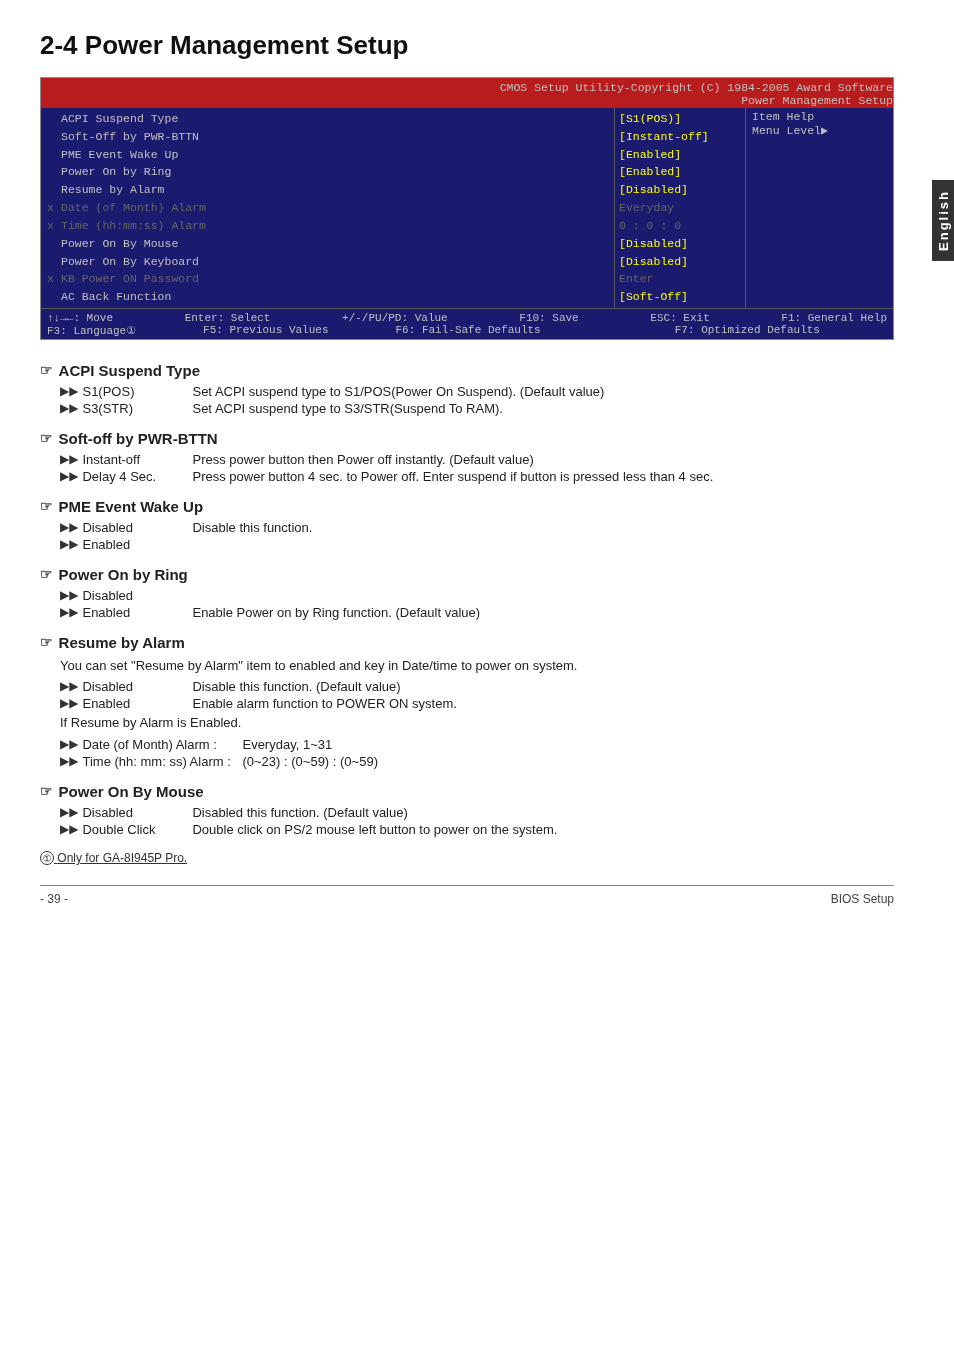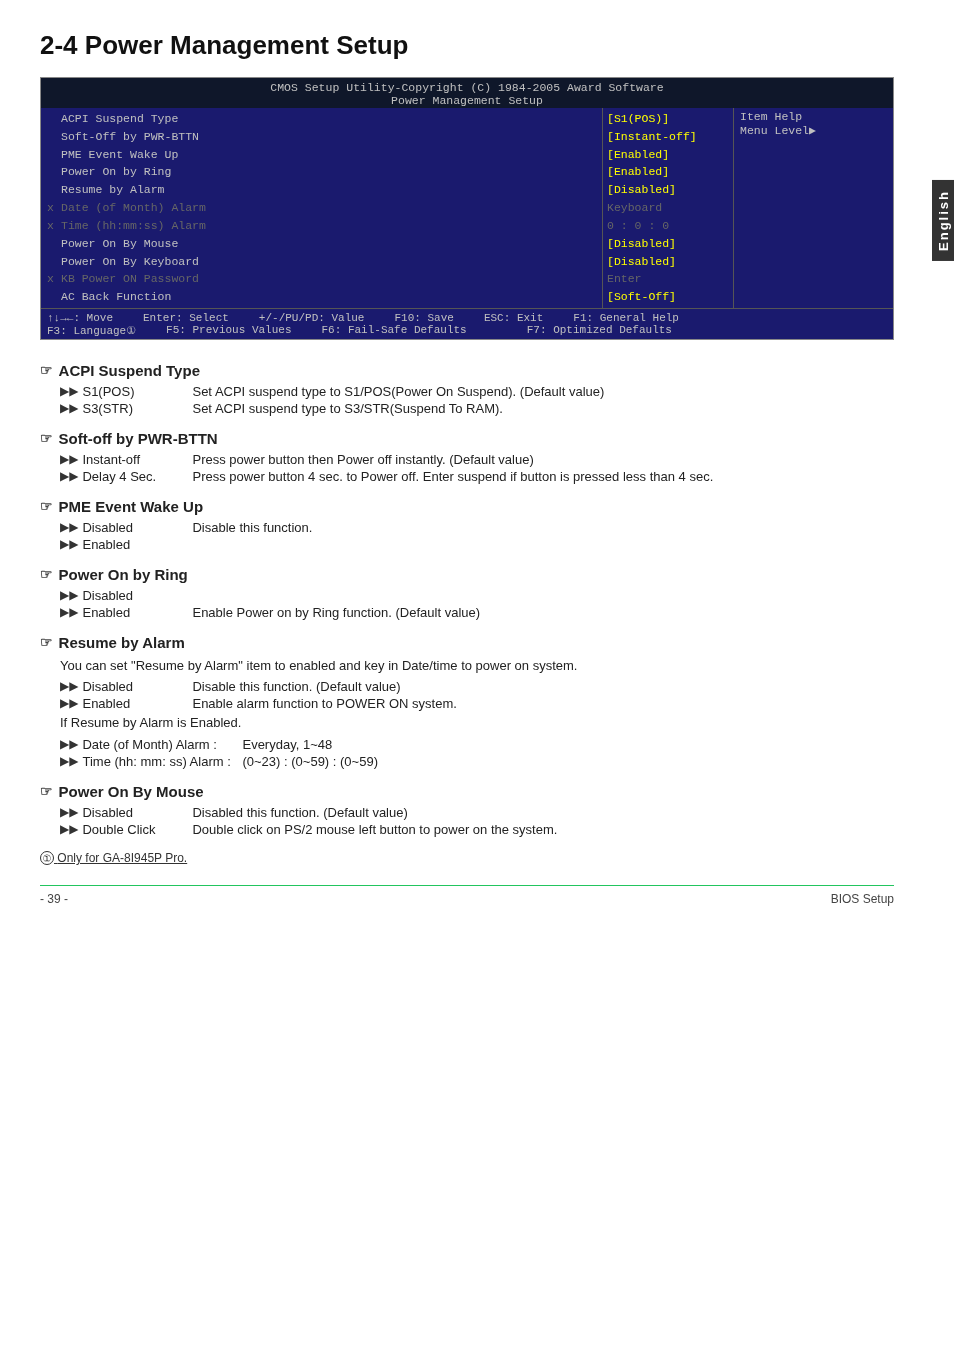--- a/index.html
+++ b/index.html
@@ -47,23 +47,23 @@
     .bios-box {
       border: 1px solid #888;
       background: #1a1a6e;
       color: #c0c0c0;
       font-family: 'Courier New', monospace;
       font-size: 11.5px;
       margin-bottom: 22px;
     }
 
     .bios-header {
-      background: #0f172a;
+      background: #b91c1c;
       color: #c0c0c0;
-      text-align: center;
+      text-align: right;
       padding: 3px 0 1px 0;
       font-size: 11.5px;
     }
 
     .bios-body {
       display: flex;
       background: #1a1a6e;
     }
 
     .bios-main-col {
@@ -71,21 +71,21 @@
       padding: 2px 6px;
       border-right: 1px solid #555;
     }
 
     .bios-value-col {
       width: 130px;
       padding: 2px 4px;
     }
 
     .bios-help-col {
-      width: 160px;
+      width: 148px;
       padding: 2px 6px;
       border-left: 1px solid #555;
       background: #1a1a6e;
     }
 
     .bios-row {
       display: flex;
       justify-content: space-between;
       line-height: 1.55;
       color: #c0c0c0;
@@ -117,20 +117,21 @@
       background: #1a1a6e;
       color: #c0c0c0;
       padding: 3px 6px 2px 6px;
       border-top: 1px solid #555;
       font-size: 11px;
     }
 
     .bios-footer-row {
       display: flex;
       gap: 30px;
+      justify-content: space-between;
     }
 
     
     .section {
       margin-bottom: 14px;
     }
 
     .section-title {
       font-size: 15px;
       font-weight: bold;
@@ -261,21 +262,21 @@
           <span class="x-prefix"></span>
           <span class="label">AC Back Function</span>
         </div>
       </div>
       <div class="bios-value-col">
         <div class="val-row">[S1(POS)]</div>
         <div class="val-row">[Instant-off]</div>
         <div class="val-row">[Enabled]</div>
         <div class="val-row">[Enabled]</div>
         <div class="val-row">[Disabled]</div>
-        <div class="val-row grey">Keyboard</div>
+        <div class="val-row grey">Everyday</div>
         <div class="val-row grey">0 : 0 : 0</div>
         <div class="val-row">[Disabled]</div>
         <div class="val-row">[Disabled]</div>
         <div class="val-row grey">Enter</div>
         <div class="val-row">[Soft-Off]</div>
       </div>
       <div class="bios-help-col">
         <div style="color:#c0c0c0;">Item Help</div>
         <div style="color:#c0c0c0;">Menu Level▶</div>
       </div>
@@ -366,21 +367,21 @@
     </div>
     <div class="option-row">
       <span class="option-bullet">▶▶</span>
       <span class="option-label">Enabled</span>
       <span class="option-desc">Enable alarm function to POWER ON system.</span>
     </div>
     <div class="section-note">If Resume by Alarm is Enabled.</div>
     <div class="option-row">
       <span class="option-bullet">▶▶</span>
       <span class="option-label" style="min-width:160px;">Date (of Month) Alarm :</span>
-      <span class="option-desc">Everyday, 1~48</span>
+      <span class="option-desc">Everyday, 1~31</span>
     </div>
     <div class="option-row">
       <span class="option-bullet">▶▶</span>
       <span class="option-label" style="min-width:160px;">Time (hh: mm: ss) Alarm :</span>
       <span class="option-desc">(0~23) : (0~59) : (0~59)</span>
     </div>
   </div>
 
   <div class="section">
     <div class="section-title">Power On By Mouse</div>

